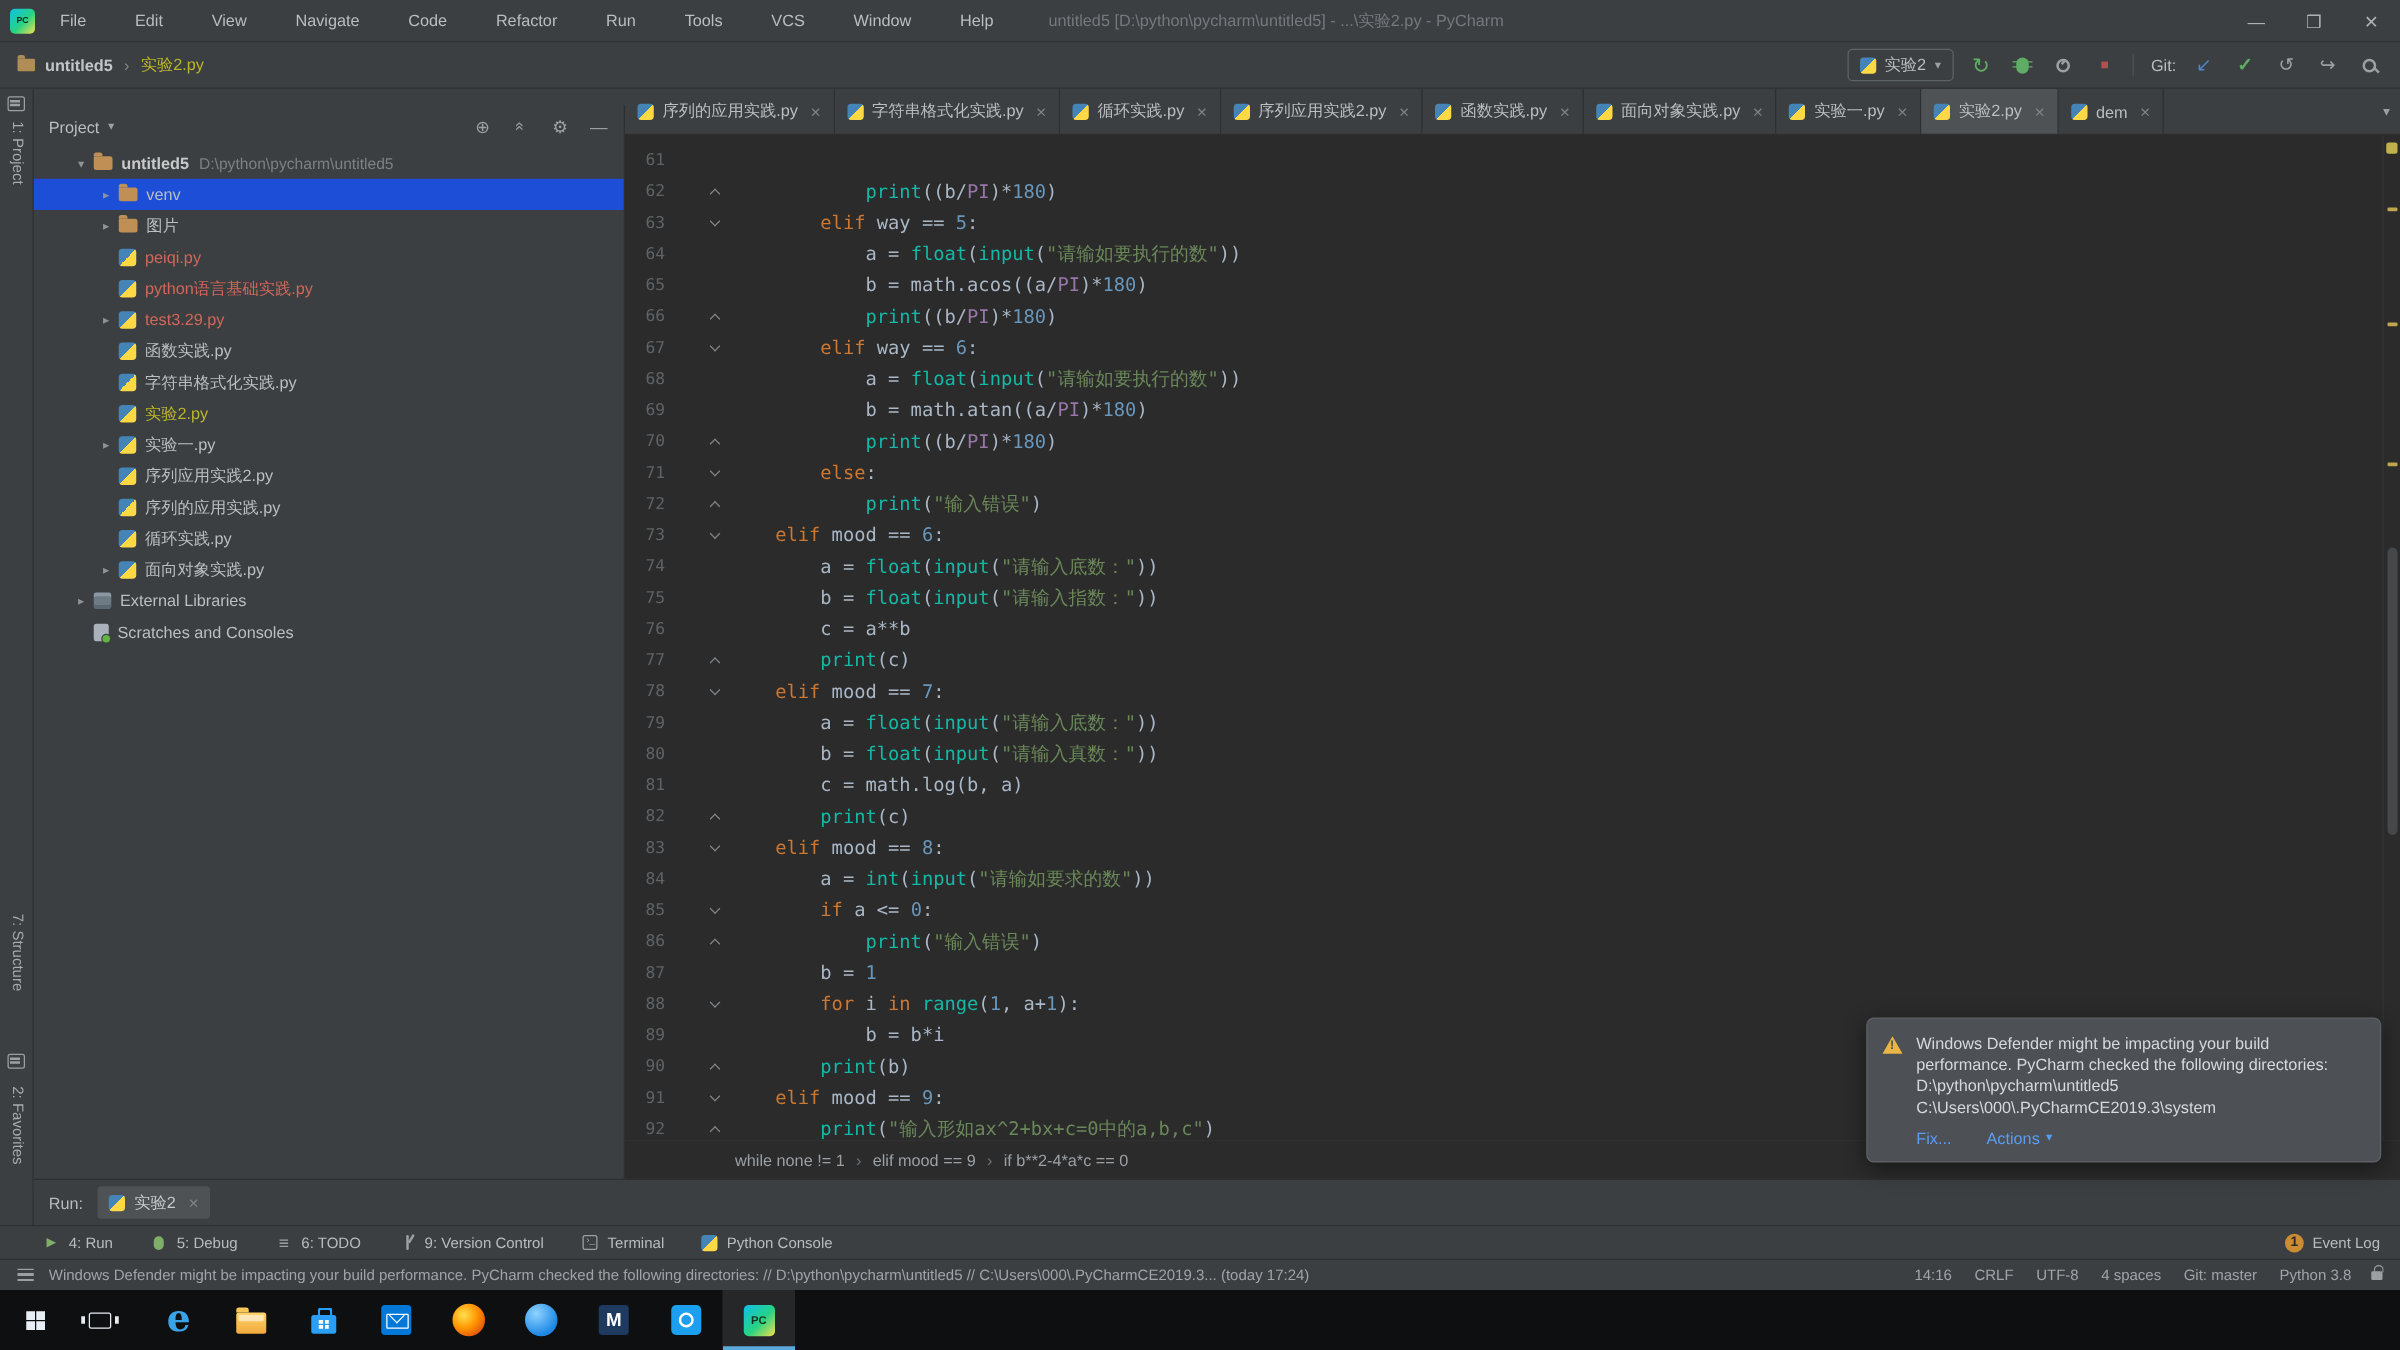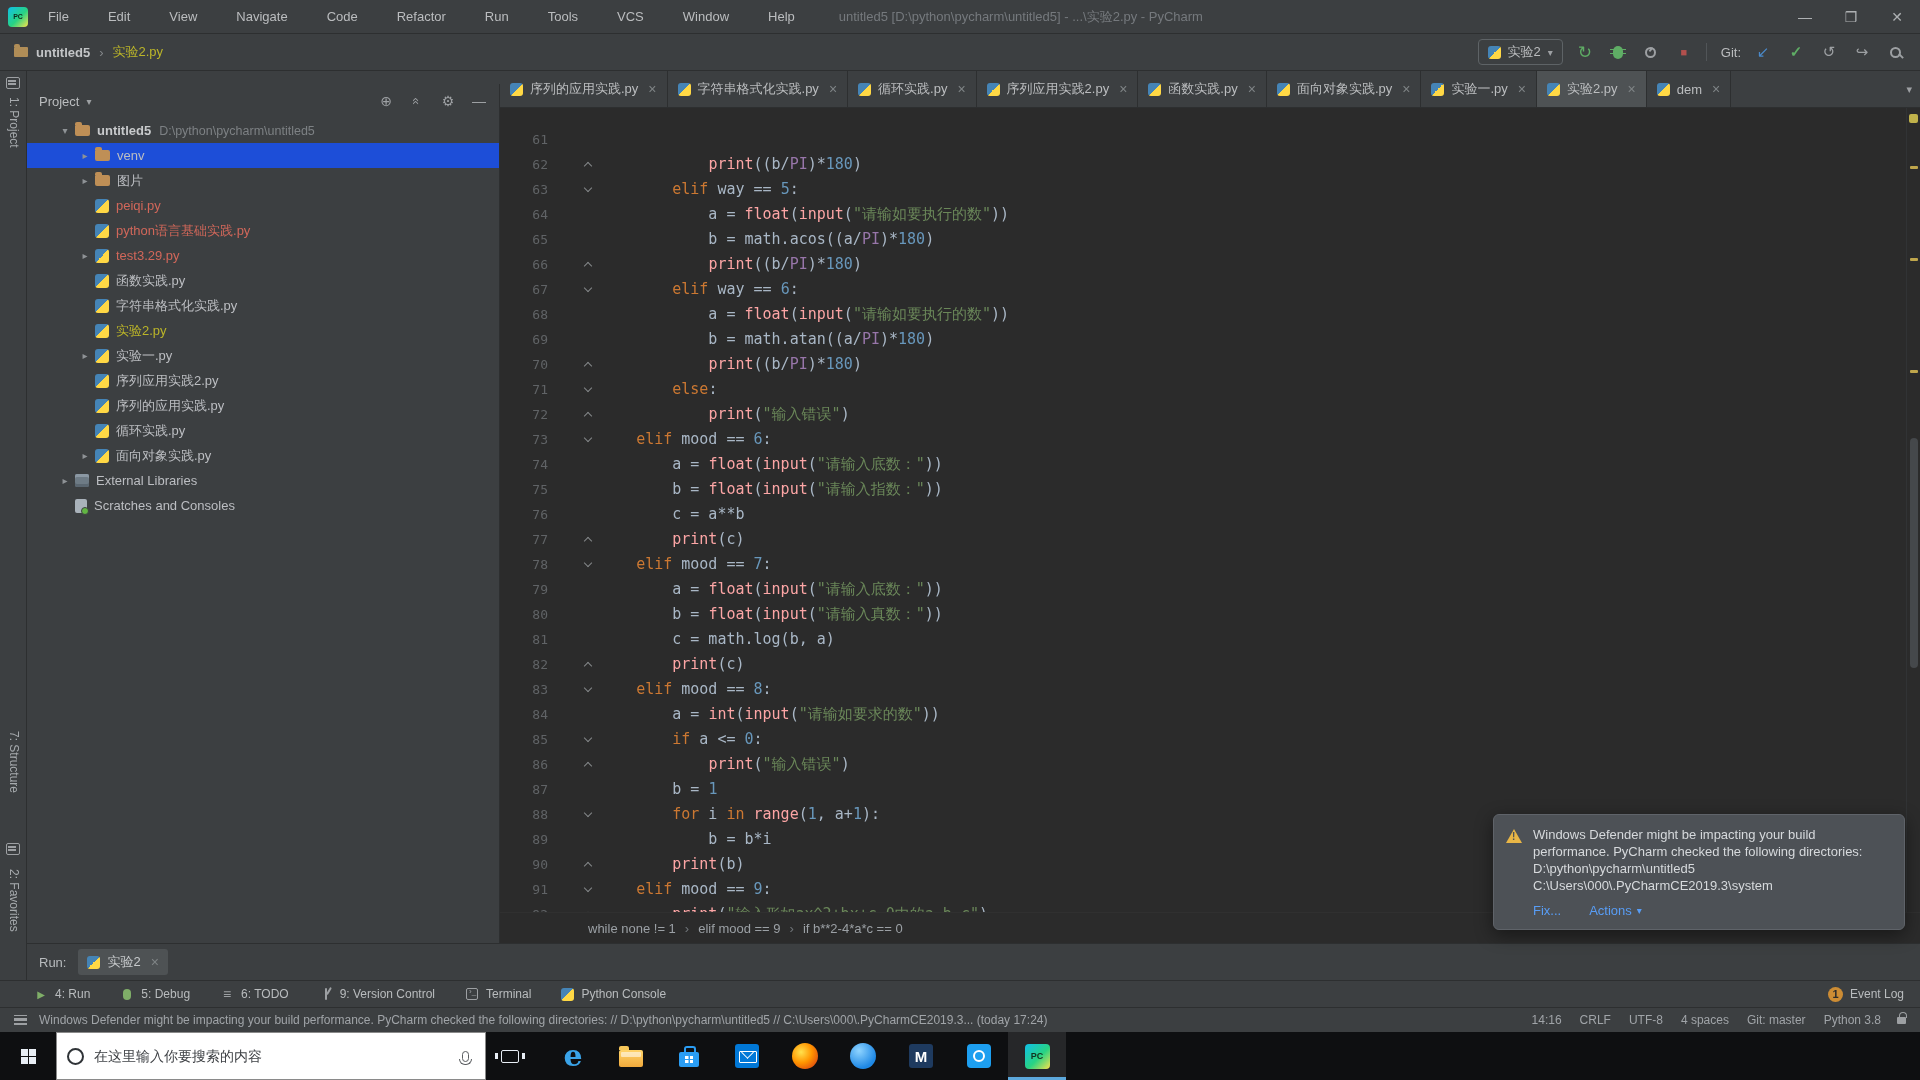--- a/index.html
+++ b/index.html
@@ -88,30 +88,30 @@
   .editor{position:absolute;left:500px;top:71px;right:0;height:872px;background:#2b2b2b;}
   .tabbar{position:absolute;left:0;top:0;right:0;height:37px;background:#3c3f41;display:flex;
     align-items:stretch;border-bottom:1px solid #2d2f30;padding-right:28px;overflow:hidden;}
   .tab{display:flex;align-items:center;gap:7px;padding:0 10px;border-right:1px solid #2d2f30;font-size:13px;flex:none;}
   .tab.active{background:#4e5254;}
   .tab .icon-py{width:13px;height:13px;}
   .tab-label{color:#bbbdbf;}
   .tab-close{color:#7f8486;margin-left:3px;font-size:14px;line-height:1;}
   .tab-more{position:absolute;right:8px;top:0;height:37px;display:flex;align-items:center;color:#9da0a3;font-size:11px;}
 
-  .code{position:absolute;left:16px;top:37px;right:14px;height:804px;padding-top:19px;overflow:hidden;}
+  .code{position:absolute;left:0;top:37px;right:14px;height:804px;padding-top:8px;overflow:hidden;}
   .code-line{display:flex;height:25px;line-height:25px;
     font-family:"DejaVu Sans Mono","Liberation Mono",monospace;font-size:15px;}
   .gutter-num{width:40px;flex:none;text-align:right;padding-right:8px;color:#606366;font-size:13px;}
   .fold{width:44px;flex:none;display:flex;align-items:center;justify-content:flex-end;padding-right:9px;}
   .chev{width:6px;height:6px;border-right:1.6px solid #848789;border-bottom:1.6px solid #848789;}
   .chev.down{transform:rotate(45deg);margin-top:-3px;}
   .chev.up{transform:rotate(-135deg);margin-top:3px;}
   .code-text{white-space:pre;}
-  .tk-d{color:#a9b7c6;} .tk-k{color:#cc7832;} .tk-b{color:#fca5a5;}
+  .tk-d{color:#a9b7c6;} .tk-k{color:#cc7832;} .tk-b{color:#14b8a6;}
   .tk-s{color:#6a8759;} .tk-n{color:#6897bb;} .tk-c{color:#9876aa;}
 
   .crumbs{position:absolute;left:0;right:0;bottom:0;height:31px;background:#2b2b2b;
     display:flex;align-items:center;padding-left:88px;gap:9px;font-size:13px;color:#9ba0a5;border-top:1px solid #303030;}
   .bc-sep{color:#6f7478;}
 
   .scrollstrip{position:absolute;right:0;top:37px;width:14px;height:804px;background:#2b2b2b;border-left:1px solid #313335;}
   .insp{position:absolute;top:6px;left:2px;width:9px;height:9px;background:#c0b24b;border-radius:2px;}
   .mark{position:absolute;left:3px;width:8px;height:3px;background:#bfa64c;border-radius:1px;}
   .thumb{position:absolute;left:3px;width:8px;top:330px;height:230px;background:#53575c;opacity:.65;border-radius:5px;}
@@ -720,25 +720,20 @@
       </div>
     </div>
   </div>
 
 </div>
 
 <div class="taskbar">
   <div class="start">
       <span class="winlogo"></span>
     </div>
-  <div class="searchbox">
-    <span class="cortana"></span>
-    <input class="searchinput" placeholder="在这里输入你要搜索的内容" style="">
-    <span class="mic"></span>
-  </div>
   <div class="tb-btn">
       <span class="tv"></span>
     </div>
   <div class="apps">
       <div class="tb-app">
         <span class="ai ai-edge"></span>
       </div>
       <div class="tb-app">
         <span class="ai ai-explorer"></span>
       </div>

